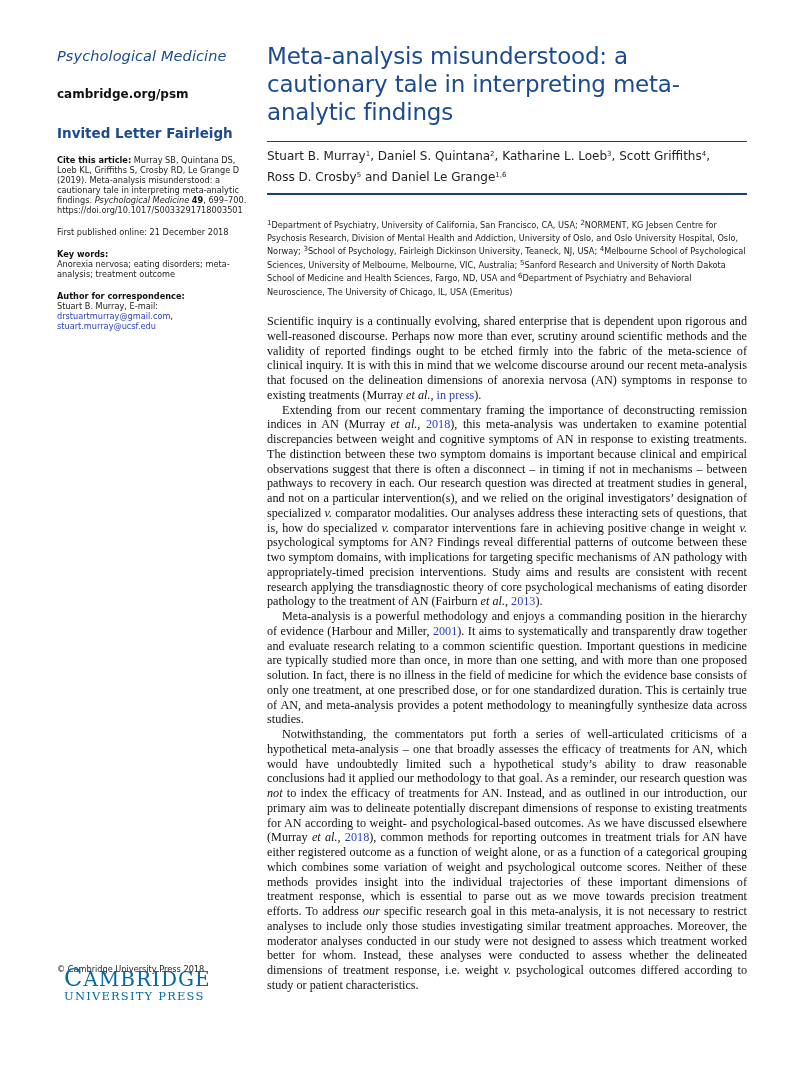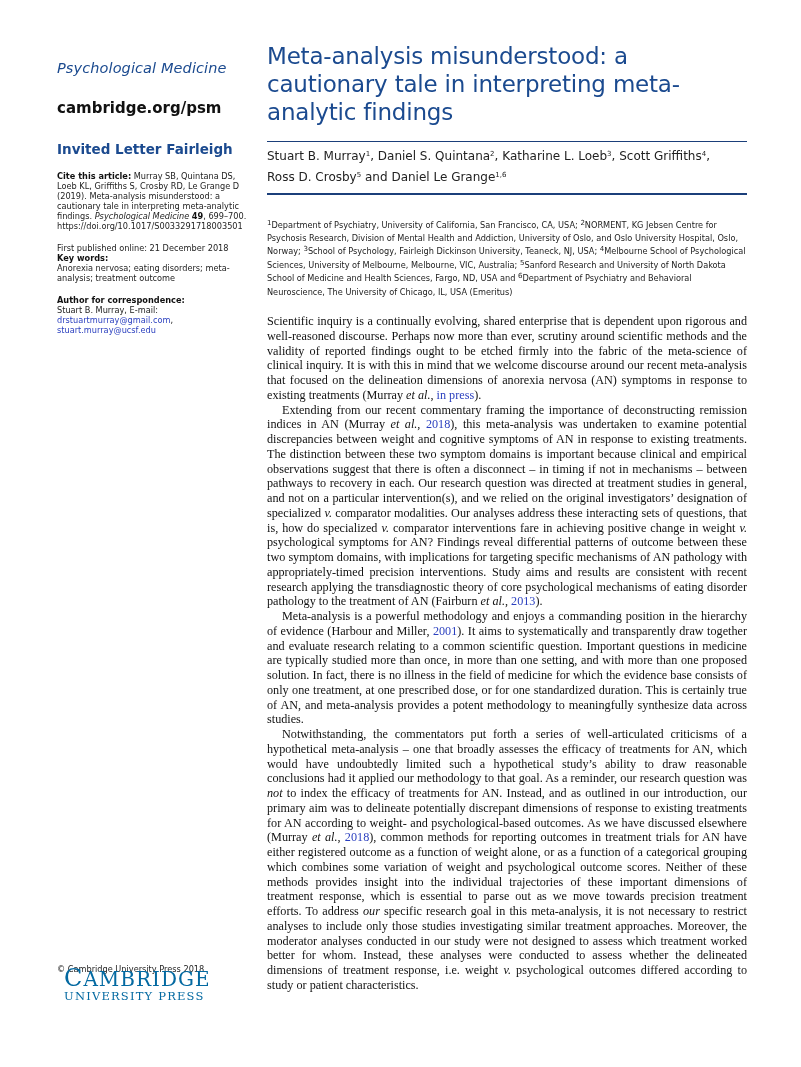--- a/index.html
+++ b/index.html
@@ -1,27 +1,27 @@
 <!DOCTYPE html>
 <html><head>
 <meta charset="utf-8">
 <style>
   * { margin: 0; padding: 0; box-sizing: border-box; }
   html, body { width: 801px; height: 1067px; background: #ffffff; overflow: hidden; }
   body { position: relative; color: #1a1a1a; }
 
-  .sidebar { position: absolute; left: 57px; top: 60px; width: 190px; font-family: "DejaVu Sans", sans-serif; }
+  .sidebar { position: absolute; left: 57px; top: 48px; width: 190px; font-family: "DejaVu Sans", sans-serif; }
   .journal-name { font-family: "DejaVu Sans", sans-serif; font-style: italic; font-size: 14.5px; color: #1b4a8f; letter-spacing: 0.1px; }
-  .site-url { font-weight: bold; font-size: 15px; color: #111; margin-top: 23px; }
+  .site-url { font-weight: bold; font-size: 12px; color: #111; margin-top: 23px; }
   .article-type { font-weight: bold; font-size: 13.5px; color: #1b4a8f; margin-top: 24px; }
   .side-small { font-size: 8.2px; line-height: 10px; color: #222; }
   .cite { margin-top: 14px; }
   .cite b { font-weight: bold; color: #111; }
   .first-pub { margin-top: 12px; }
-  .kw-block { }
+  .kw-block { margin-top: 12px; }
   .kw-label, .corr-label { font-weight: bold; color: #111; }
   .corr-block { margin-top: 12px; }
   .link { color: #2a3fbf; }
 
   .copyright { position: absolute; left: 57px; top: 964px; font-family: "DejaVu Sans", sans-serif; font-size: 8.2px; color: #222; }
   .logo { position: absolute; left: 64px; top: 968px; font-family: "DejaVu Serif", serif; color: #0369a1; }
   .logo-top { font-size: 20px; letter-spacing: 1px; line-height: 20px; }
   .logo-top .cap { font-size: 24px; }
   .logo-bottom { font-size: 11.5px; letter-spacing: 1.2px; line-height: 14px; }
 

